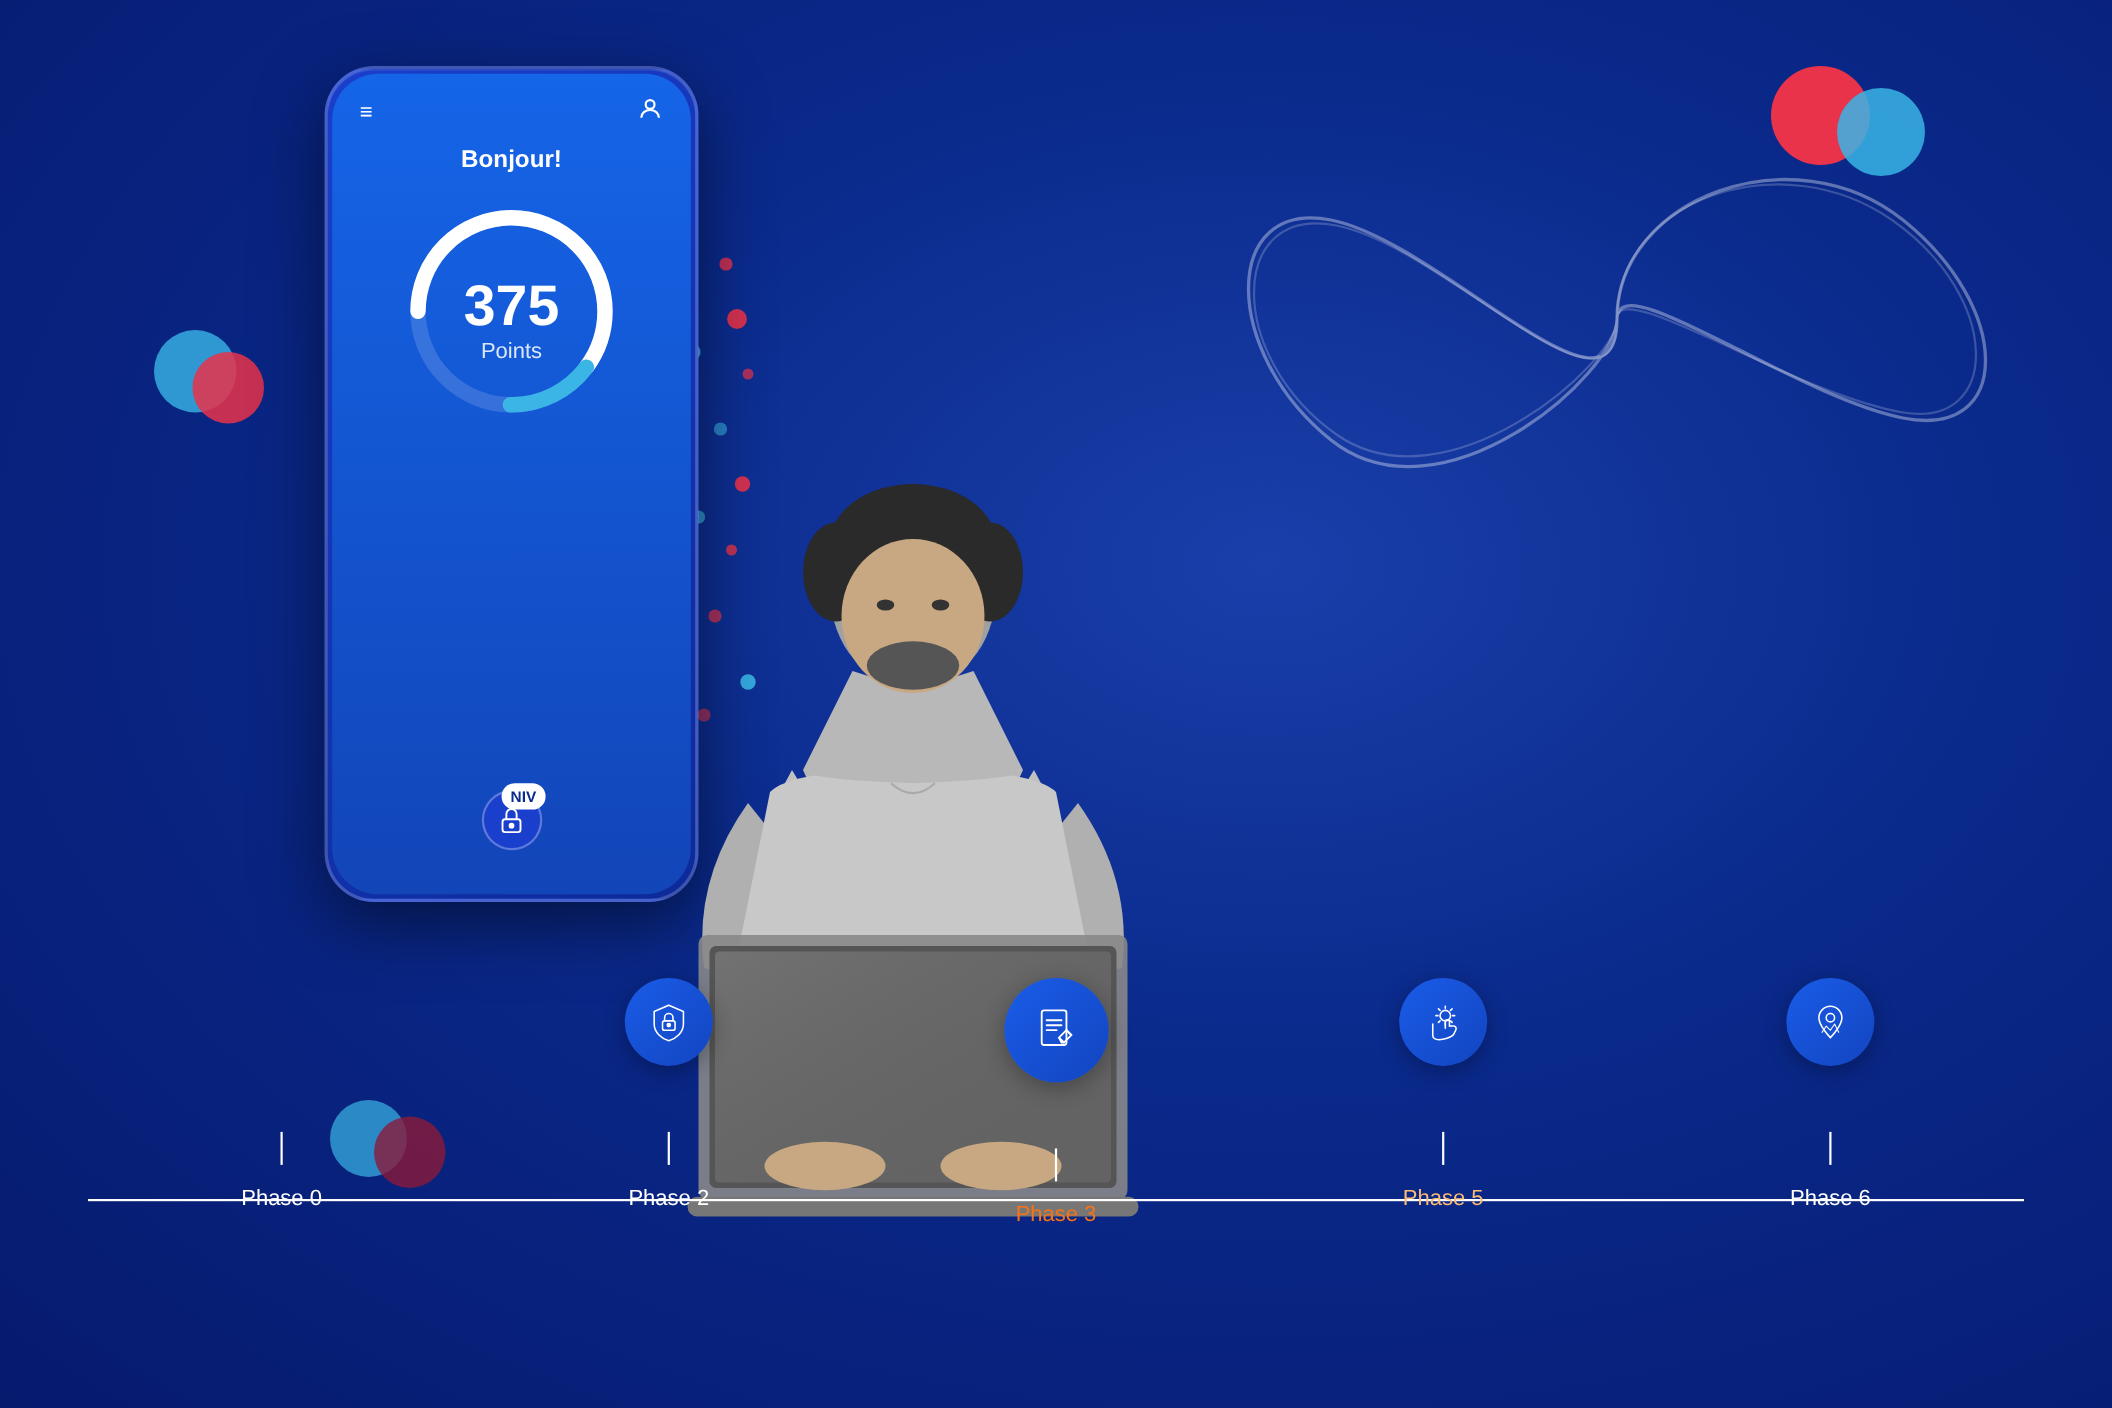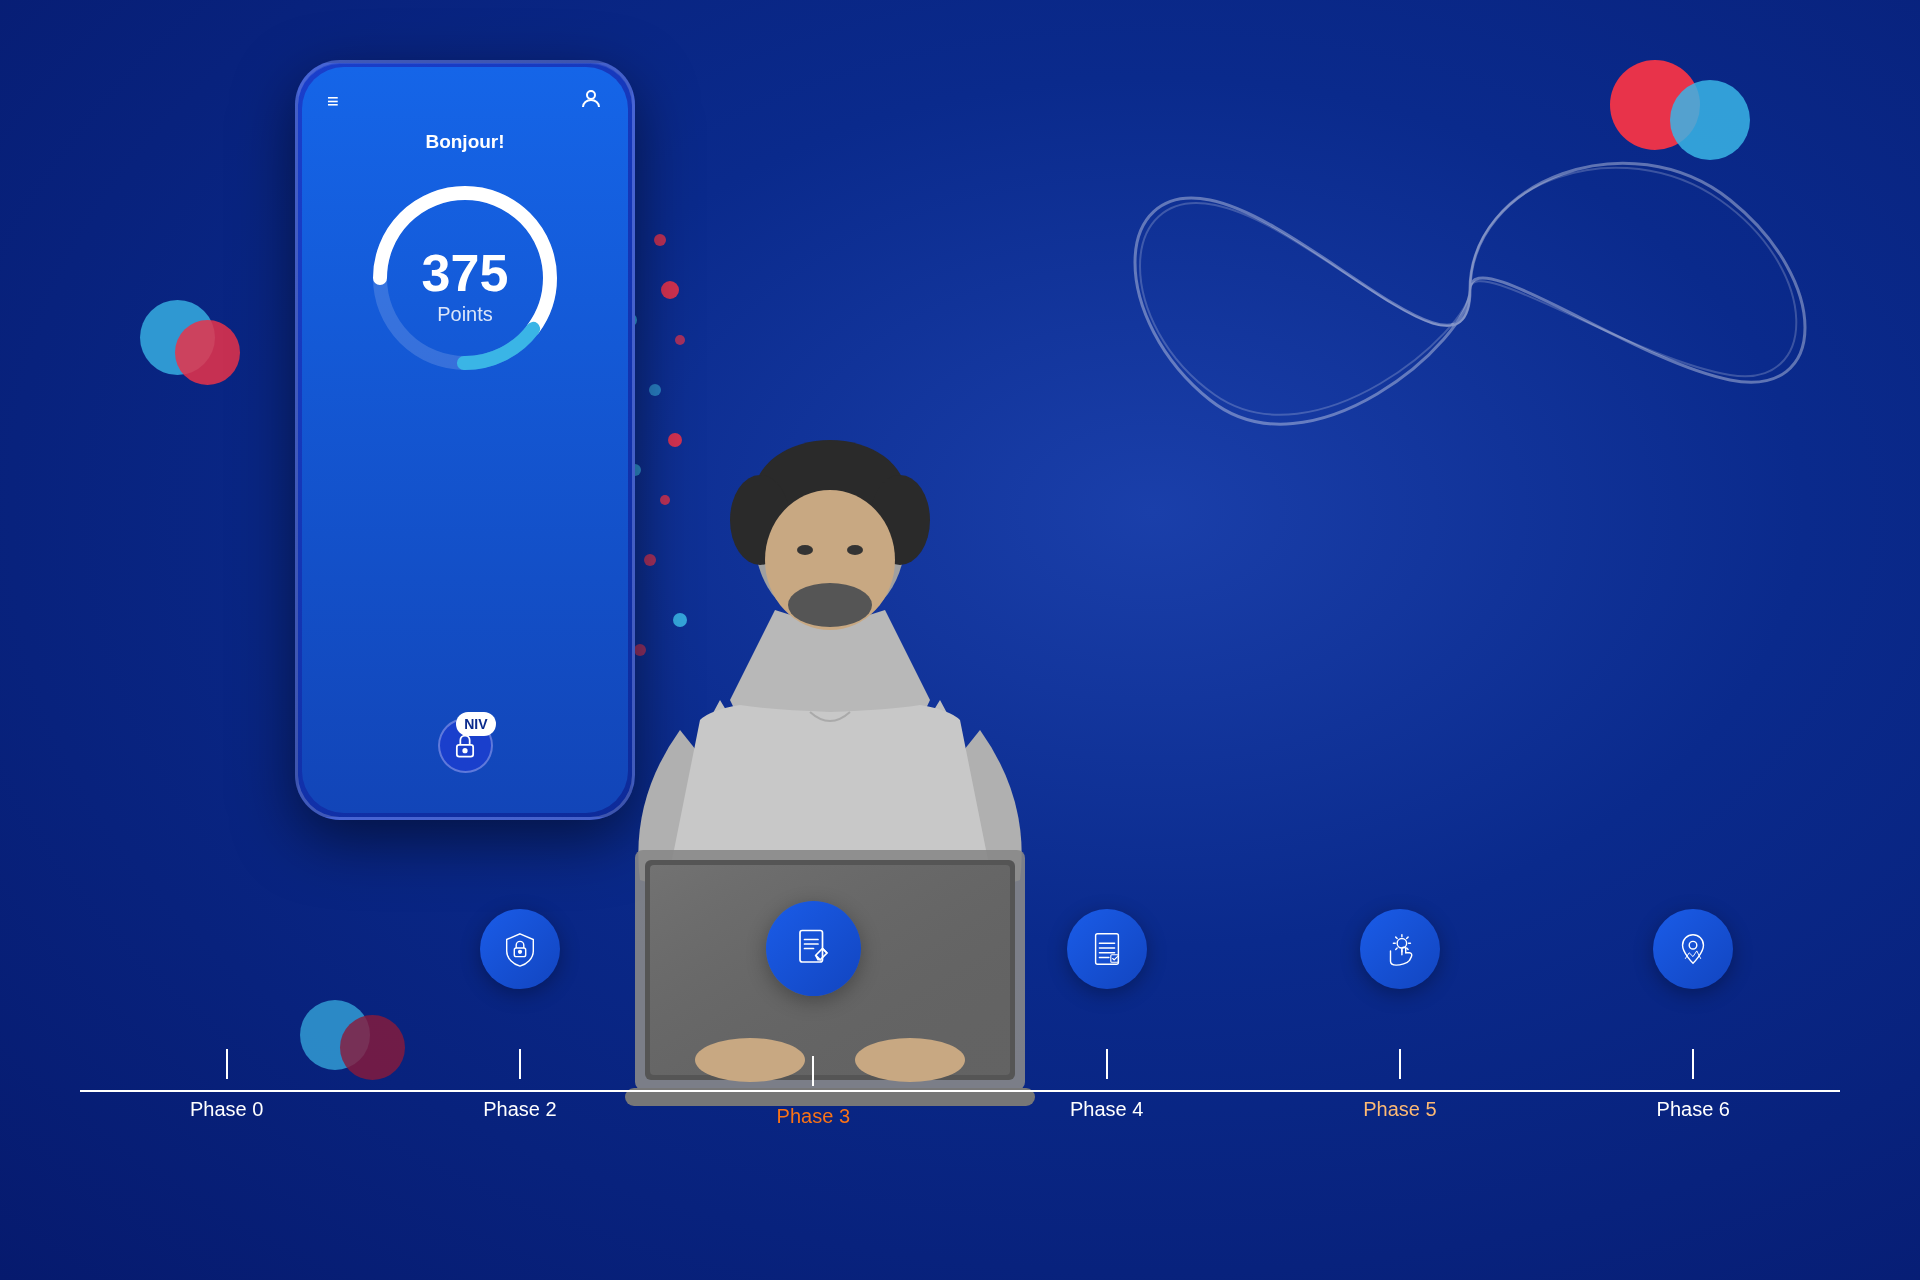--- a/index.html
+++ b/index.html
@@ -133,21 +133,21 @@
       letter-spacing: 1px;
     }
 
     .phone-user-icon {
       color: white;
       font-size: 20px;
     }
 
     .phone-greeting {
       color: white;
-      font-size: 19px;
+      font-size: 22px;
       font-weight: 600;
       margin-bottom: 25px;
       text-align: center;
     }
 
     .points-ring {
       position: relative;
       width: 200px;
       height: 200px;
       display: flex;
@@ -218,25 +218,25 @@
       padding: 4px 8px;
       border-radius: 12px;
       position: absolute;
       top: -8px;
       right: -5px;
     }
 
     
     .timeline {
       position: absolute;
-      bottom: 224px;
+      bottom: 236px;
       left: 0;
       right: 0;
       display: flex;
-      align-items: center;
+      align-items: flex-start;
       padding: 0 80px;
       z-index: 20;
     }
 
     .timeline-line {
       position: absolute;
       bottom: 188px;
       left: 80px;
       right: 80px;
       height: 2px;
@@ -452,36 +452,20 @@
 
         <path d="M22 26 L28 20 L32 24 L26 30 Z" stroke="white" stroke-width="1.5" fill="none"></path>
         <line x1="28" y1="20" x2="32" y2="24" stroke="white" stroke-width="1.5"></line>
         <path d="M22 26 L24 30 L26 30" stroke="white" stroke-width="1.5" fill="none"></path>
       </svg>
     </div>
     <div style="position:absolute; bottom:-30px; width:2px; height:30px; background:white;"></div>
     <div style="position:absolute; bottom:-72px; color:#f97316; font-size:20px; font-weight:400; white-space:nowrap;">Phase 3</div>
   </div>
 
-  <div class="phase-item">
-    <div class="phase-icon-circle">
-      <svg viewBox="0 0 40 40" fill="none" stroke="white" stroke-width="1.5">
-        <rect x="8" y="4" width="24" height="32" rx="2" stroke="white" stroke-width="1.5" fill="none"></rect>
-        <path d="M12 14 L28 14" stroke="white" stroke-width="1.5" stroke-linecap="round"></path>
-        <path d="M12 19 L28 19" stroke="white" stroke-width="1.5" stroke-linecap="round"></path>
-        <path d="M12 24 L28 24" stroke="white" stroke-width="1.5" stroke-linecap="round"></path>
-        <path d="M12 29 L22 29" stroke="white" stroke-width="1.5" stroke-linecap="round"></path>
-
-        <rect x="24" y="26" width="8" height="8" rx="1" stroke="white" stroke-width="1.2" fill="none"></rect>
-        <path d="M26 30 L27.5 31.5 L31 28" stroke="white" stroke-width="1.2" fill="none" stroke-linecap="round"></path>
-      </svg>
-    </div>
-    <div style="position:absolute; bottom:-30px; width:2px; height:30px; background:white;"></div>
-    <div style="position:absolute; bottom:-72px; color:white; font-size:20px; font-weight:400; white-space:nowrap;">Phase 4</div>
-  </div>
 
   <div class="phase-item">
     <div class="phase-icon-circle">
       <svg viewBox="0 0 40 40" fill="none" stroke="white" stroke-width="1.5">
 
         <circle cx="22" cy="14" r="5" stroke="white" stroke-width="1.5" fill="none"></circle>
         <path d="M22 7 L22 5 M22 23 L22 21 M29 14 L31 14 M13 14 L15 14 M27 9 L28.5 7.5 M15.5 20.5 L17 19 M27 19 L28.5 20.5 M15.5 7.5 L17 9" stroke="white" stroke-width="1.5" stroke-linecap="round"></path>
 
         <path d="M10 22 L10 33 C10 35 12 37 16 37 C20 37 28 35 30 32 L32 28 C33 26 32 24 30 24 L26 24" stroke="white" stroke-width="1.5" fill="none" stroke-linecap="round" stroke-linejoin="round"></path>
         <path d="M26 24 L26 20 C26 19 25 18 24 18 C23 18 22 19 22 20 L22 26" stroke="white" stroke-width="1.5" fill="none" stroke-linecap="round"></path>

